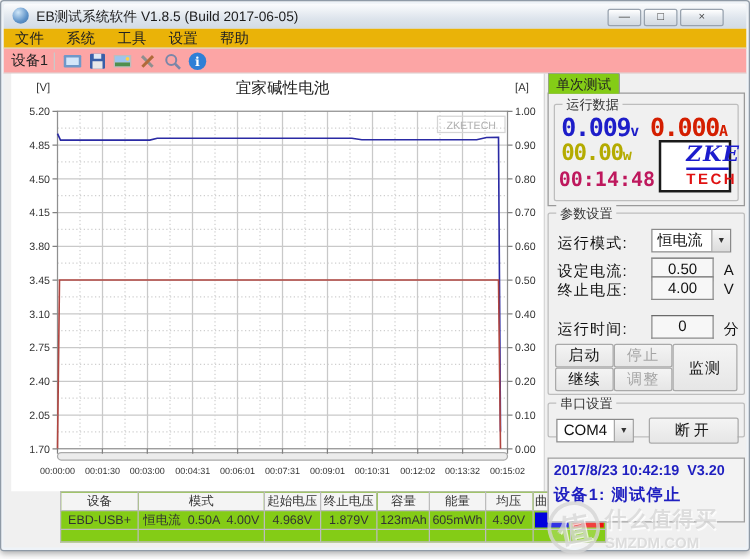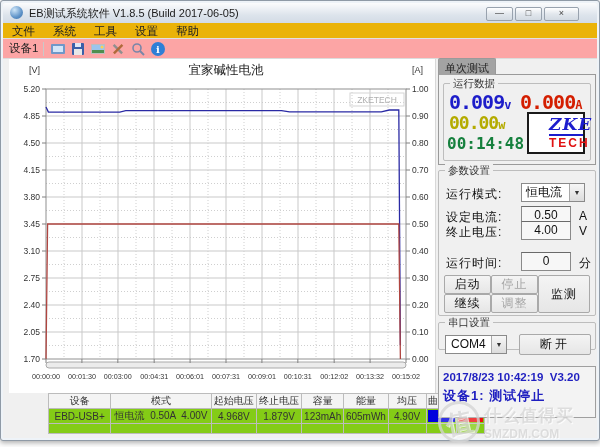--- a/index.html
+++ b/index.html
@@ -40,32 +40,32 @@
     padding:0; height:13px; overflow:hidden; white-space:pre; }
   .result-table th { background:#f4f4f4; font-weight:normal; height:12px; }
   .result-table td.swatch { padding:1px; }
   .result-table td.swatch div { width:100%; height:100%; }
   .empty-row td { height:10px; }
   
   .rpanel { position:absolute; left:435px; top:-1px; width:160px; height:360px; font-size:12px; }
   .tabs { position:absolute; left:0; top:0; height:17px; display:flex; }
   .tab { font-size:11px; padding:1px 6px 0 6px; border:1px solid #9a9a9a; border-bottom:none;
     border-radius:2px 2px 0 0; background:#e9e9e9; color:#222; height:15px; margin-top:20px; line-height:13px; }
-  .tab.active { background:#a3a3a3; height:17px; margin-top:0; line-height:16px; z-index:2;text-align:center; }
+  .tab.active { background:#84cc16; height:17px; margin-top:0; line-height:16px; z-index:2;text-align:center; }
   .tabpage { position:absolute; left:0; top:16px; width:158px; height:91px;
     border:1px solid #9a9a9a; background:#f0f0f0; }
   .groupbox { position:absolute; border:1px solid #bdbdbd; border-radius:2px; }
   .gb-label { position:absolute; top:-7px; left:6px; background:#f0f0f0; padding:0 3px;
     font-size:10.5px; color:#333;font-family:Liberation Mono, monospace; }
   .gb-rundata { left:4px; top:8px; width:148px; height:78px; }
   .digit { font-family:"DejaVu Sans Mono",monospace; font-weight:bold; letter-spacing:-1px; }
   .d-volt { position:absolute; left:5px; top:6px; font-size:20px; color:#1d1dc9; }
   .d-amp  { position:absolute; left:76px; top:6px; font-size:20px; color:#d41e00; }
   .d-watt { position:absolute; left:5px; top:28px; font-size:18px; color:#b4ab00; }
-  .d-time { position:absolute; left:3px; top:50px; font-size:16px; color:#15803d; letter-spacing:0; }
+  .d-time { position:absolute; left:3px; top:50px; font-size:16px; color:#be185d; letter-spacing:0; }
   .d-unit { font-size:12px; letter-spacing:0; }
   .zke-logo { position:absolute; right:5px; top:28px; width:58px; height:42px; background:#fff;
     border:2px solid #1a1a1a; text-align:center;padding-left:20px; }
   .zke-top { font-family:"DejaVu Serif",serif; font-style:italic; font-weight:bold;
     font-size:17px; color:#1c1ccd; line-height:20px; letter-spacing:1px; }
   .zke-bottom { font-weight:bold; font-size:12px; color:#e01212; letter-spacing:2px;
     line-height:14px; border-top:2px solid #1c1ccd; }
   .gb-params { left:0; top:112px; width:158px; height:146px; }
   .param-row { position:absolute; left:0; width:100%; height:20px; }
   .param-label { position:absolute; left:7px; top:3px; font-size:12px; color:#111; letter-spacing:1px; }

